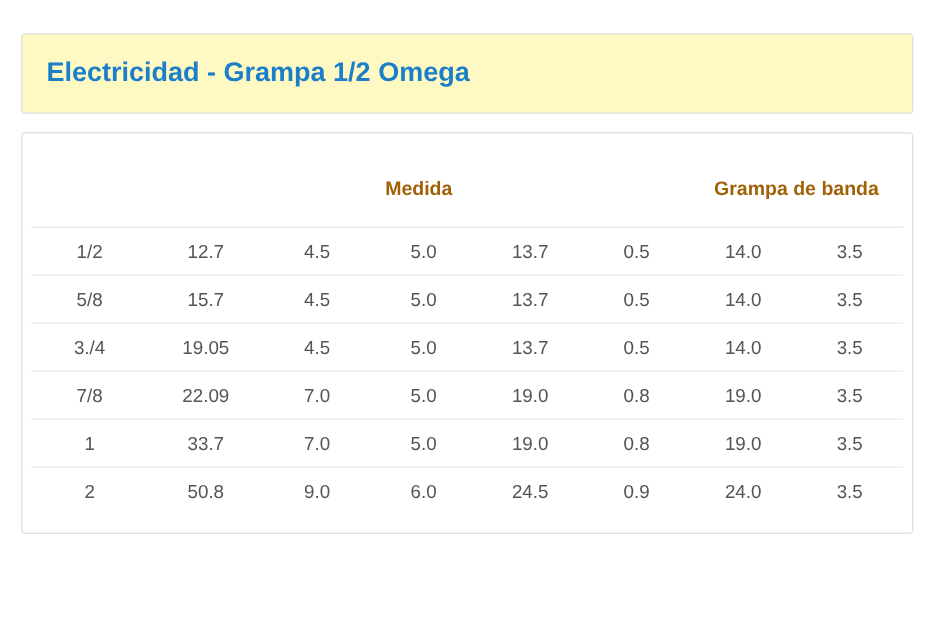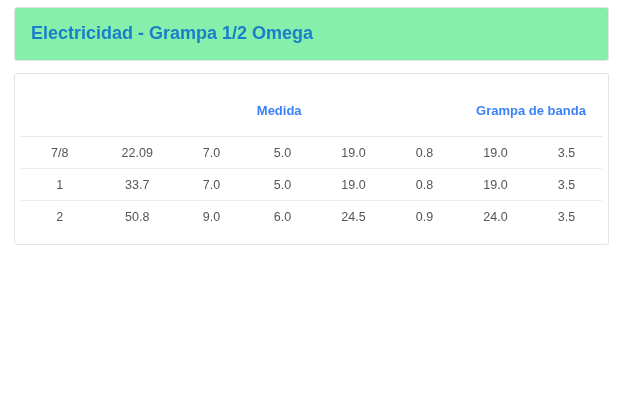--- a/index.html
+++ b/index.html
@@ -15,24 +15,24 @@
     overflow: hidden;
   }
   .page {
     position: relative;
     width: 623px;
     height: 415px;
     box-sizing: border-box;
     padding: 0 14px;
   }
   .title-panel {
-    margin-top: 7px;
+    margin-top: 22px;
     border: 1px solid #e3e3e3;
     border-radius: 3px;
-    background: #86efac;
+    background: #fef9c3;
     padding: 14px 16px 16px 16px;
     box-sizing: border-box;
   }
   .page-title {
     color: #1a7ec8;
     font-size: 18px;
     font-weight: bold;
     line-height: 22px;
     margin: 0;
   }
@@ -50,21 +50,21 @@
     table-layout: fixed;
   }
   table.spec td, table.spec th {
     padding: 0;
     margin: 0;
   }
   .grouphead {
     height: 52px;
     vertical-align: middle;
     text-align: center;
-    color: #3b82f6;
+    color: #a16207;
     font-size: 13px;
     font-weight: bold;
     line-height: 19px;
   }
   .colhead {
     height: 36px;
     vertical-align: middle;
     text-align: center;
     color: #444444;
     font-size: 13.5px;
@@ -113,20 +113,50 @@
       </colgroup>
       <thead>
         <tr>
           <th class="grouphead empty"></th>
           <th class="grouphead" colspan="5">Medida</th>
           <th class="grouphead" colspan="2">Grampa de banda</th>
         </tr>
       </thead>
       <tbody>
         <tr class="datarow">
+          <td class="cell first">1/2</td>
+          <td class="cell">12.7</td>
+          <td class="cell">4.5</td>
+          <td class="cell">5.0</td>
+          <td class="cell">13.7</td>
+          <td class="cell">0.5</td>
+          <td class="cell">14.0</td>
+          <td class="cell">3.5</td>
+        </tr>
+        <tr class="datarow">
+          <td class="cell first">5/8</td>
+          <td class="cell">15.7</td>
+          <td class="cell">4.5</td>
+          <td class="cell">5.0</td>
+          <td class="cell">13.7</td>
+          <td class="cell">0.5</td>
+          <td class="cell">14.0</td>
+          <td class="cell">3.5</td>
+        </tr>
+        <tr class="datarow">
+          <td class="cell first">3./4</td>
+          <td class="cell">19.05</td>
+          <td class="cell">4.5</td>
+          <td class="cell">5.0</td>
+          <td class="cell">13.7</td>
+          <td class="cell">0.5</td>
+          <td class="cell">14.0</td>
+          <td class="cell">3.5</td>
+        </tr>
+        <tr class="datarow">
           <td class="cell first">7/8</td>
           <td class="cell">22.09</td>
           <td class="cell">7.0</td>
           <td class="cell">5.0</td>
           <td class="cell">19.0</td>
           <td class="cell">0.8</td>
           <td class="cell">19.0</td>
           <td class="cell">3.5</td>
         </tr>
         <tr class="datarow">

